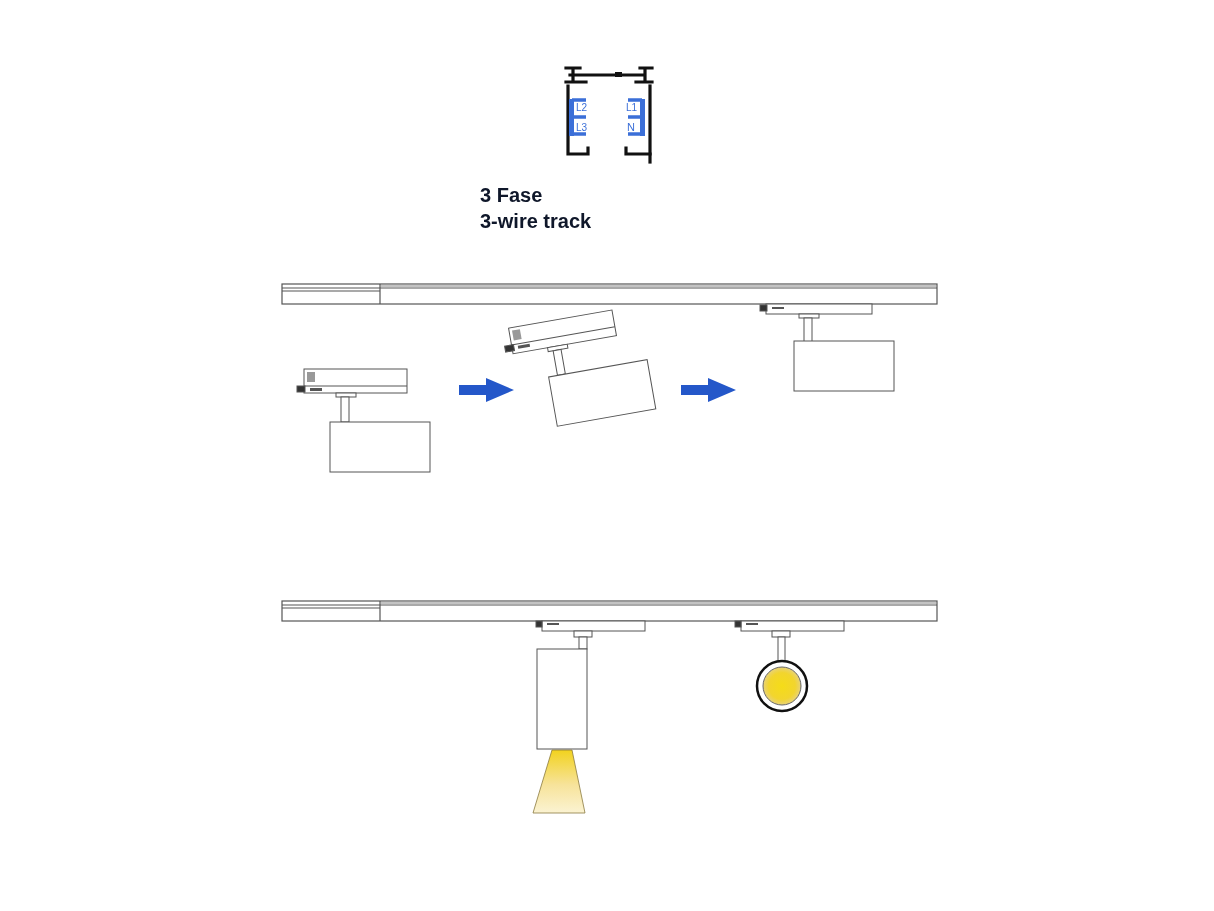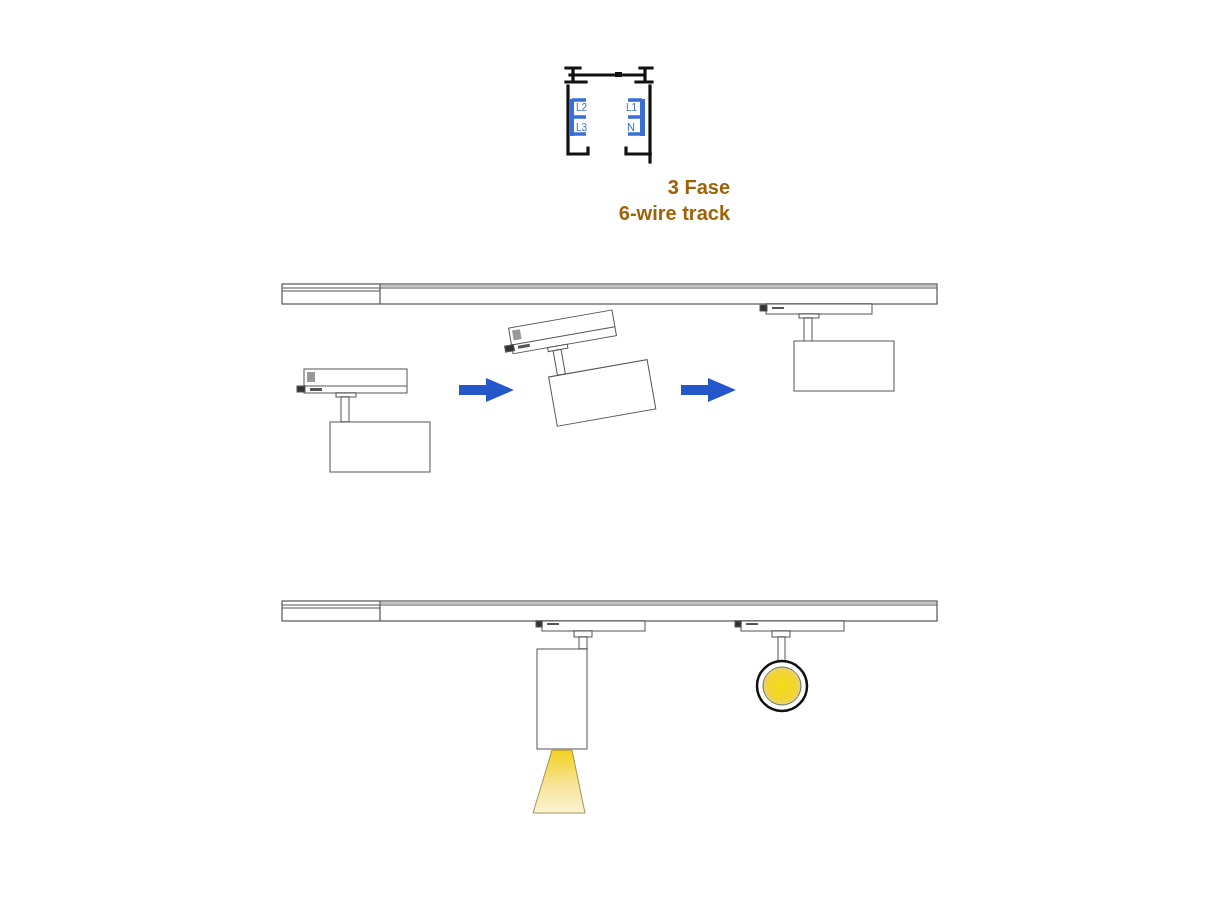--- a/index.html
+++ b/index.html
@@ -1,18 +1,18 @@
 <!DOCTYPE html>
 <html><head>
   <meta charset="utf-8">
   <style>
     html, body { margin: 0; padding: 0; background: #ffffff; }
     body { width: 1214px; height: 911px; position: relative; overflow: hidden; font-family: "Liberation Sans", sans-serif; }
     .abs { position: absolute; }
-    .title-block { position: absolute; left: 480px; top: 174px; width: 250px; text-align: right; color: #a16207; font-weight: bold; font-size: 20px; line-height: 26px; font-family: "Liberation Sans", sans-serif; }
+    .title-block { position: absolute; left: 480px; top: 182px; width: 250px; text-align: left; color: #0f172a; font-weight: bold; font-size: 20px; line-height: 26px; font-family: "Liberation Sans", sans-serif; }
     svg text { font-family: "Liberation Sans", sans-serif; }
   </style>
 </head>
 <body>
 
 <svg class="abs" style="left:555px;top:60px;" width="110" height="105" viewBox="555 60 110 105">
   <g fill="none" stroke="#111" stroke-width="3.2" stroke-linecap="square">
 
     <path d="M570 75 L644 75"></path>
     <path d="M566 68 L580 68 M573 68 L573 82 M566 82 L586 82"></path>
@@ -31,21 +31,21 @@
     <rect x="640" y="99" width="5" height="37" fill="#3b6fd8" stroke="none"></rect>
   </g>
   <text x="576" y="111" font-size="10" fill="#3b6fd8">L2</text>
   <text x="576" y="131" font-size="10" fill="#3b6fd8">L3</text>
   <text x="626" y="111" font-size="10" fill="#3b6fd8">L1</text>
   <text x="627" y="131" font-size="11" fill="#3b6fd8">N</text>
 </svg>
 
 <div class="title-block">
   <div>3 Fase</div>
-  <div>6-wire track</div>
+  <div>3-wire track</div>
 </div>
 
 <svg class="abs" style="left:0;top:270px;" width="1214" height="220" viewBox="0 270 1214 220">
   <g fill="#fff" stroke="#555" stroke-width="1.2">
     <rect x="282" y="284" width="655" height="20"></rect>
     <line x1="282" y1="288" x2="937" y2="288"></line>
     <line x1="282" y1="291" x2="380" y2="291"></line>
     <line x1="380" y1="284" x2="380" y2="304"></line>
     <line x1="380" y1="286" x2="937" y2="286" stroke="#888"></line>
   </g>

